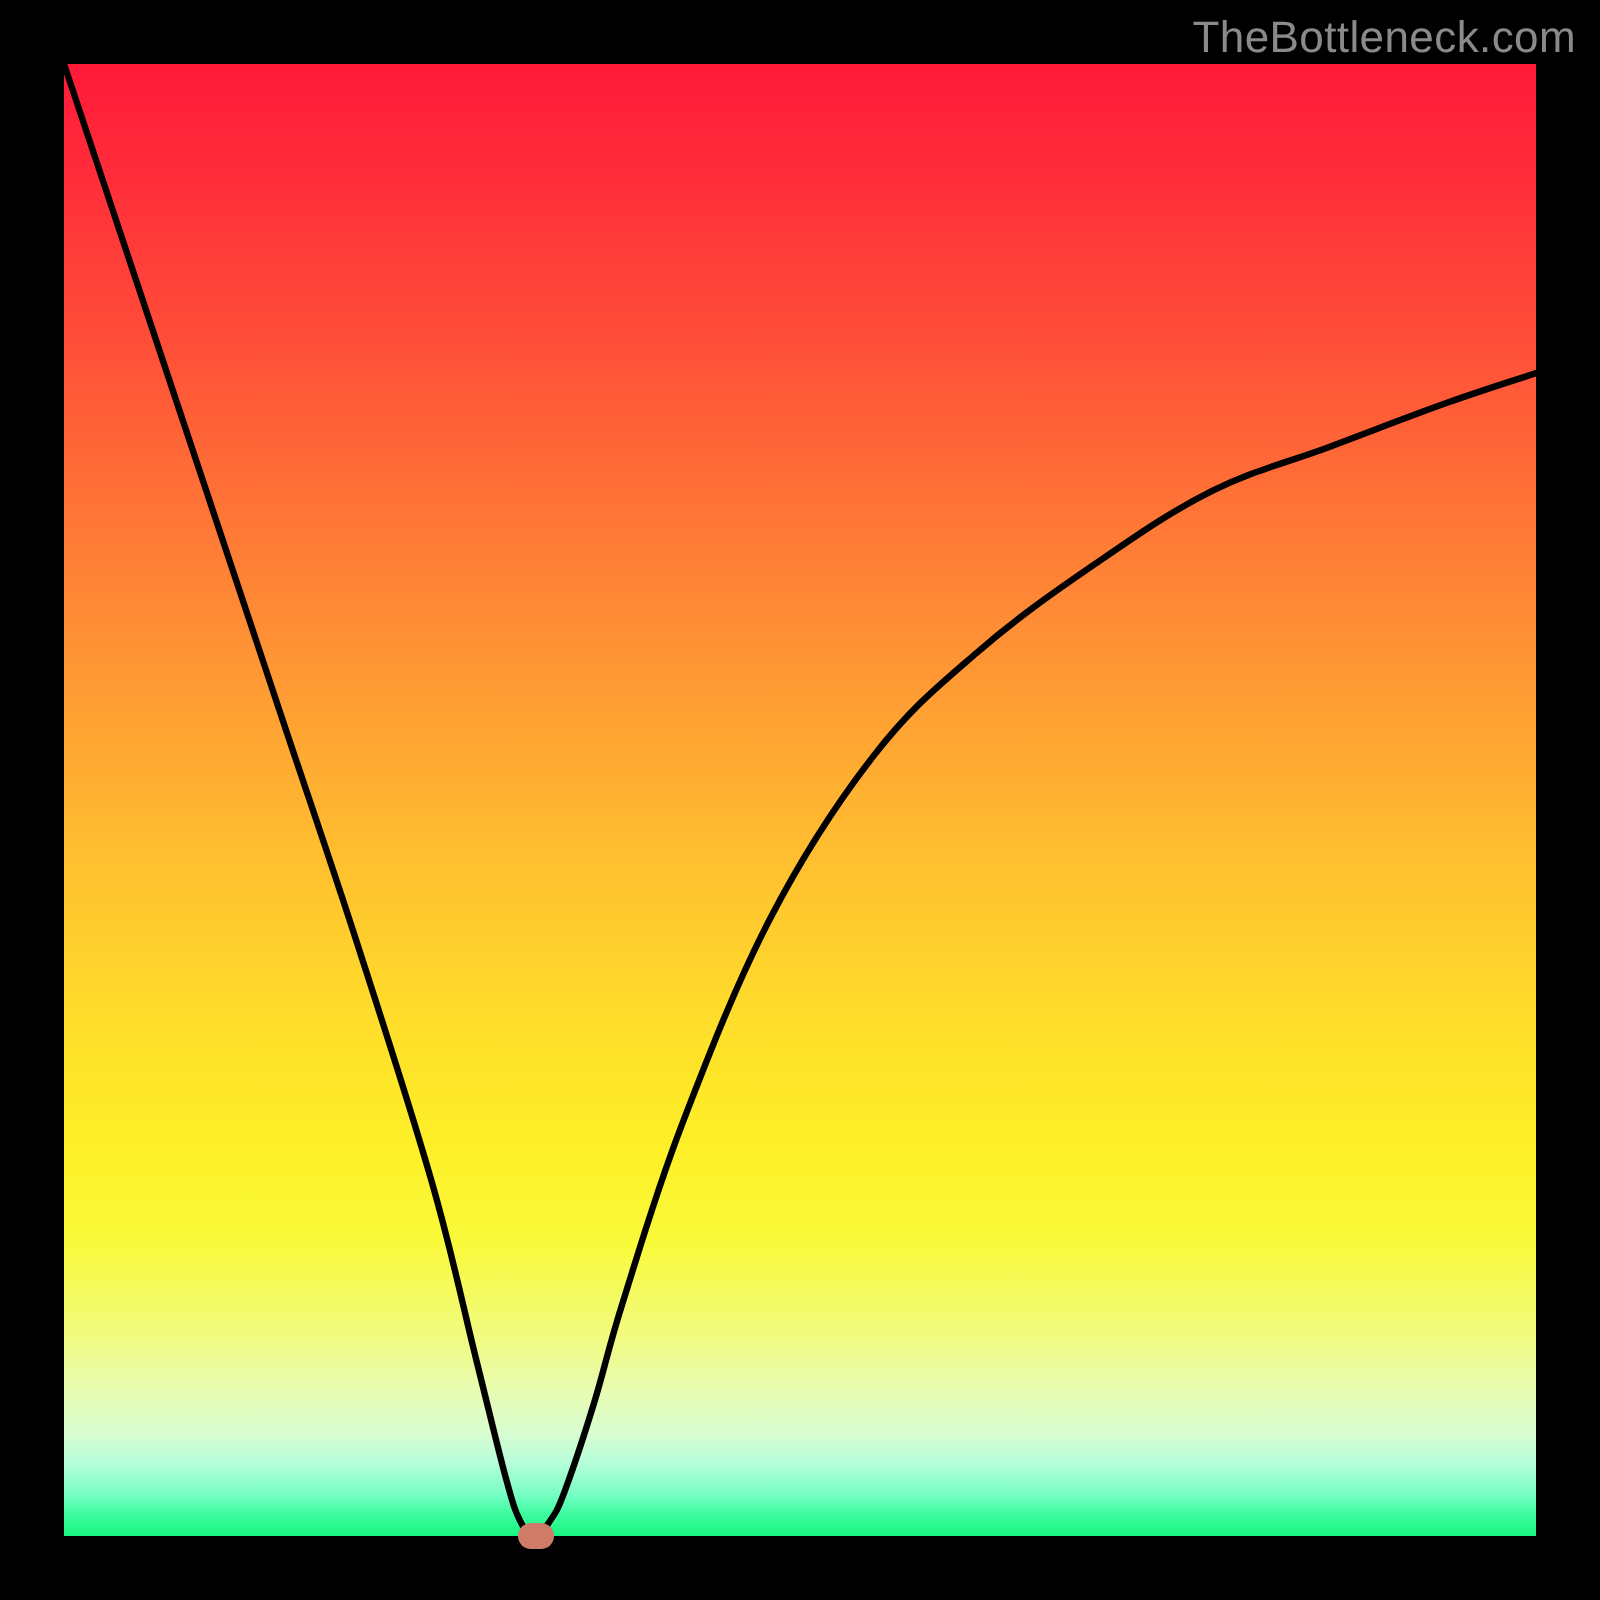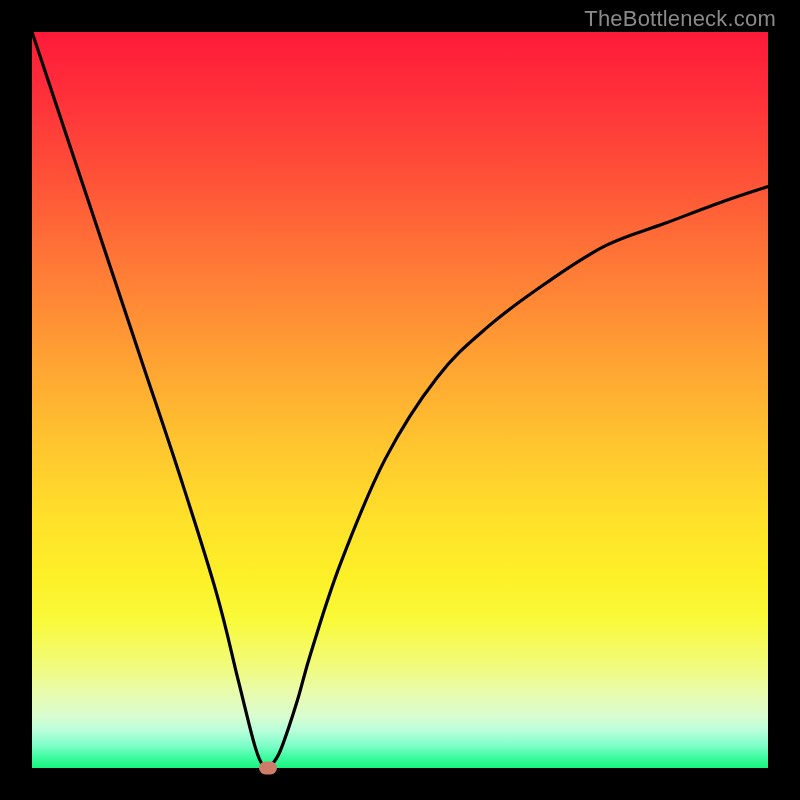--- a/index.html
+++ b/index.html
@@ -30,21 +30,21 @@
       #e8fcb0 90%,
       #d8fdd0 93%,
       #b6feda 95%,
       #7dfec8 97%,
       #3ffca0 98.5%,
       #17f57e 100%);
   }
   .watermark {
     position: absolute;
     top: 6px;
-    right: 24px;
+    right: 12px;
     font-family: Arial, Helvetica, sans-serif;
     font-size: 22px;
     color: #8a8a8a;
     font-weight: 500;
     letter-spacing: 0.2px;
   }
   .curve-svg {
     position: absolute;
     left: 0; top: 0;
     width: 100%;

